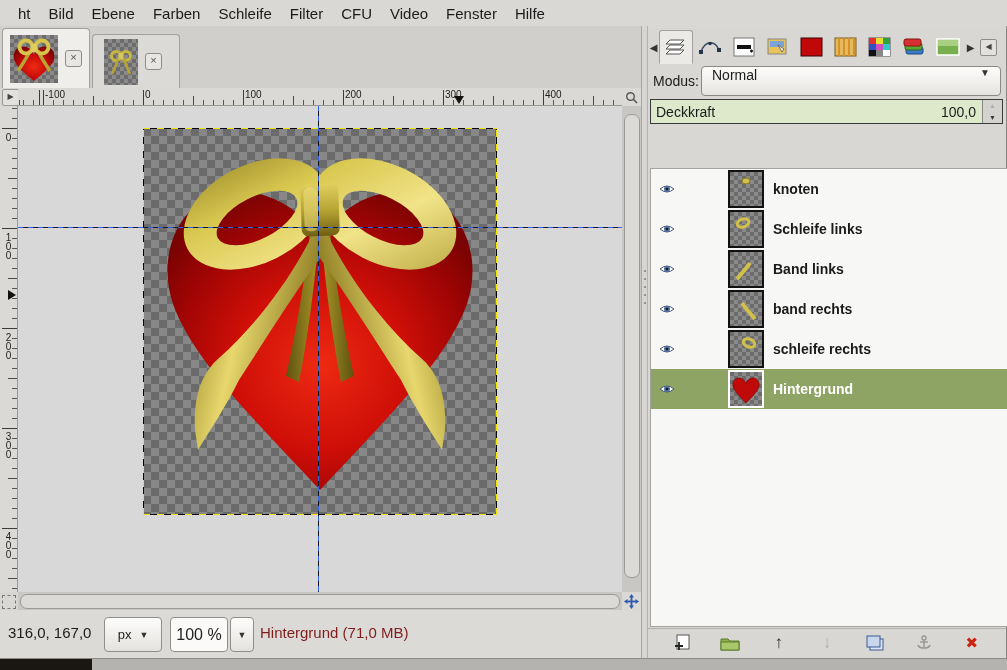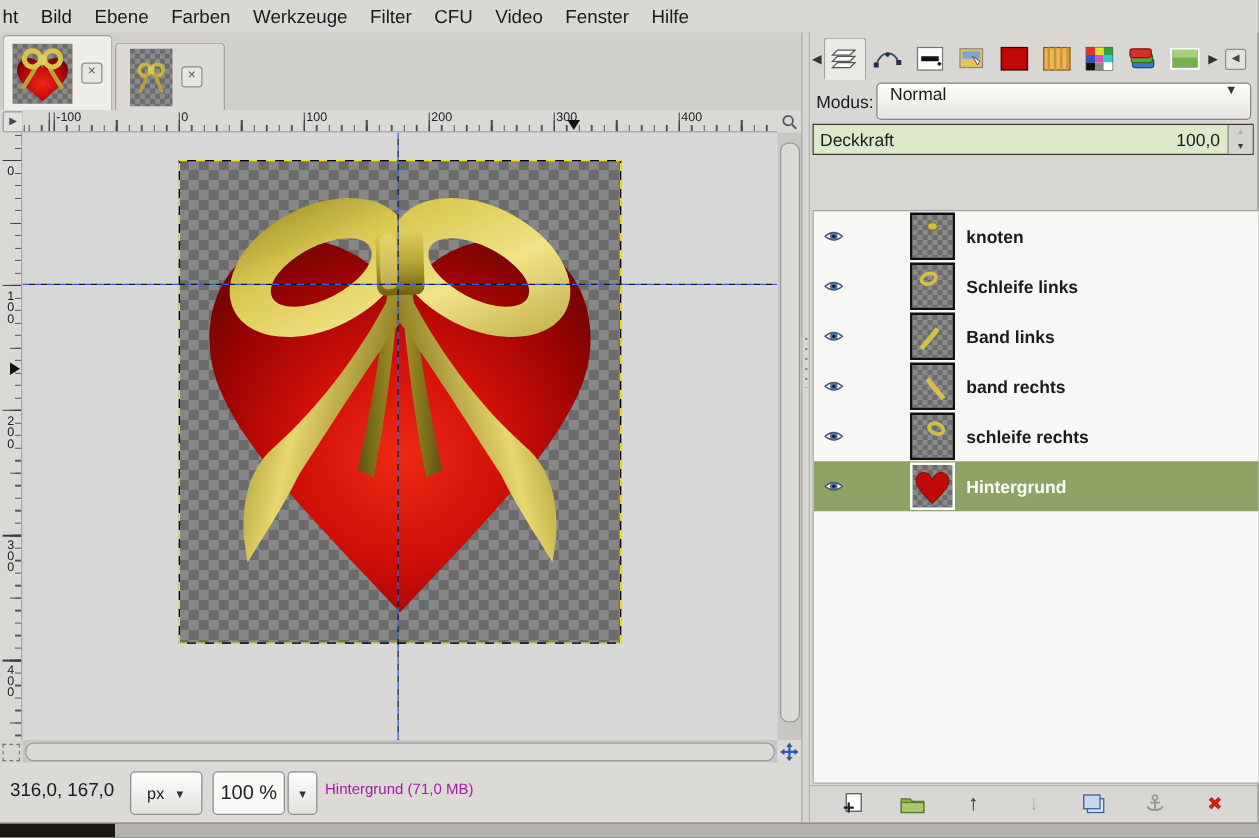--- a/index.html
+++ b/index.html
@@ -3,21 +3,21 @@
 <meta charset="utf-8">
 <style>
   html,body{margin:0;padding:0;background:#555;}
   #app{position:relative;width:1007px;height:670px;overflow:hidden;
        background:#d8d6d3;font-family:"Liberation Sans","DejaVu Sans",sans-serif;
        -webkit-font-smoothing:antialiased;}
   
   .menubar{position:absolute;left:0;top:0;width:1007px;height:26px;background:#dad8d4;
            display:flex;align-items:center;}
   .menu-item{padding:4px 9px;font-size:15px;color:#1b1b1b;white-space:nowrap;}
-  .menu-item:first-child{padding-left:2px;}
+  .menu-item:first-child{padding-left:18px;}
   
   .tabstrip{position:absolute;left:0;top:26px;width:641px;height:62px;background:#d1cfcb;}
   .img-tab{position:absolute;box-sizing:border-box;border:1px solid #a3a19d;border-bottom:none;
            border-radius:4px 4px 0 0;display:flex;align-items:center;}
   .img-tab.active{left:2px;top:2px;width:88px;height:60px;background:#f0eeeb;}
   .img-tab.inactive{left:92px;top:8px;width:88px;height:54px;background:#dcdad6;}
   .tab-thumb{background:conic-gradient(#8a8a8a 0 25%,#6c6c6c 0 50%,#8a8a8a 0 75%,#6c6c6c 0);
              background-size:8px 8px;flex:none;}
   .close-btn{width:15px;height:15px;border:1px solid #8f8d89;border-radius:3px;background:#e8e6e2;
              font-size:11px;line-height:13px;text-align:center;color:#555;margin-left:7px;flex:none;}
@@ -80,21 +80,21 @@
   .pos-label{position:absolute;left:8px;top:14px;font-size:15px;color:#1b1b1b;}
   .unit-combo{position:absolute;left:104px;top:7px;width:56px;height:33px;border:1px solid #908e8a;
               border-radius:4px;background:linear-gradient(#fdfdfc,#e4e2de);
               display:flex;align-items:center;justify-content:center;gap:8px;font-size:13px;color:#222;}
   .zoom-field{position:absolute;left:170px;top:7px;width:56px;height:33px;border:1px solid #908e8a;
               border-radius:4px;background:#fbfaf9;display:flex;align-items:center;justify-content:center;
               font-size:16px;color:#222;}
   .zoom-arrow{position:absolute;left:230px;top:7px;width:22px;height:33px;border:1px solid #908e8a;
               border-radius:4px;background:linear-gradient(#fdfdfc,#e4e2de);display:flex;align-items:center;
               justify-content:center;font-size:9px;color:#333;}
-  .status-text{position:absolute;left:260px;top:14px;font-size:12px;color:#a21caf;text-align:center;}
+  .status-text{position:absolute;left:260px;top:14px;font-size:15px;color:#7f1d1d;text-align:center;}
   
   .splitter{position:absolute;left:641px;top:26px;width:7px;height:632px;background:#d8d6d3;
             border-left:1px solid #a8a6a2;border-right:1px solid #b4b2ae;box-sizing:border-box;}
   .grip{position:absolute;left:2px;top:244px;width:2px;height:40px;
         background:repeating-linear-gradient(180deg,#8f8d89 0 2px,transparent 2px 8px);}
   
   .dock{position:absolute;left:648px;top:26px;width:359px;height:632px;background:#d9d7d3;
         border-right:1px solid #8a8884;box-sizing:border-box;}
   .dock-tabbar{position:absolute;left:0;top:4px;width:100%;height:34px;display:flex;align-items:center;}
   .tab-scroll{width:11px;font-size:10px;color:#333;text-align:center;}
@@ -150,21 +150,21 @@
 </head>
 <body>
 
 <div id="app">
 
   <div class="menubar">
     <span class="menu-item">ht</span>
     <span class="menu-item">Bild</span>
     <span class="menu-item">Ebene</span>
     <span class="menu-item">Farben</span>
-    <span class="menu-item">Werkzeuge</span>
+    <span class="menu-item">Schleife</span>
     <span class="menu-item">Filter</span>
     <span class="menu-item">CFU</span>
     <span class="menu-item">Video</span>
     <span class="menu-item">Fenster</span>
     <span class="menu-item">Hilfe</span>
   </div>
 
   <div class="tabstrip">
     <div class="img-tab active" style="padding-left:7px;">
       <div class="tab-thumb" style="width:48px;height:48px;">

